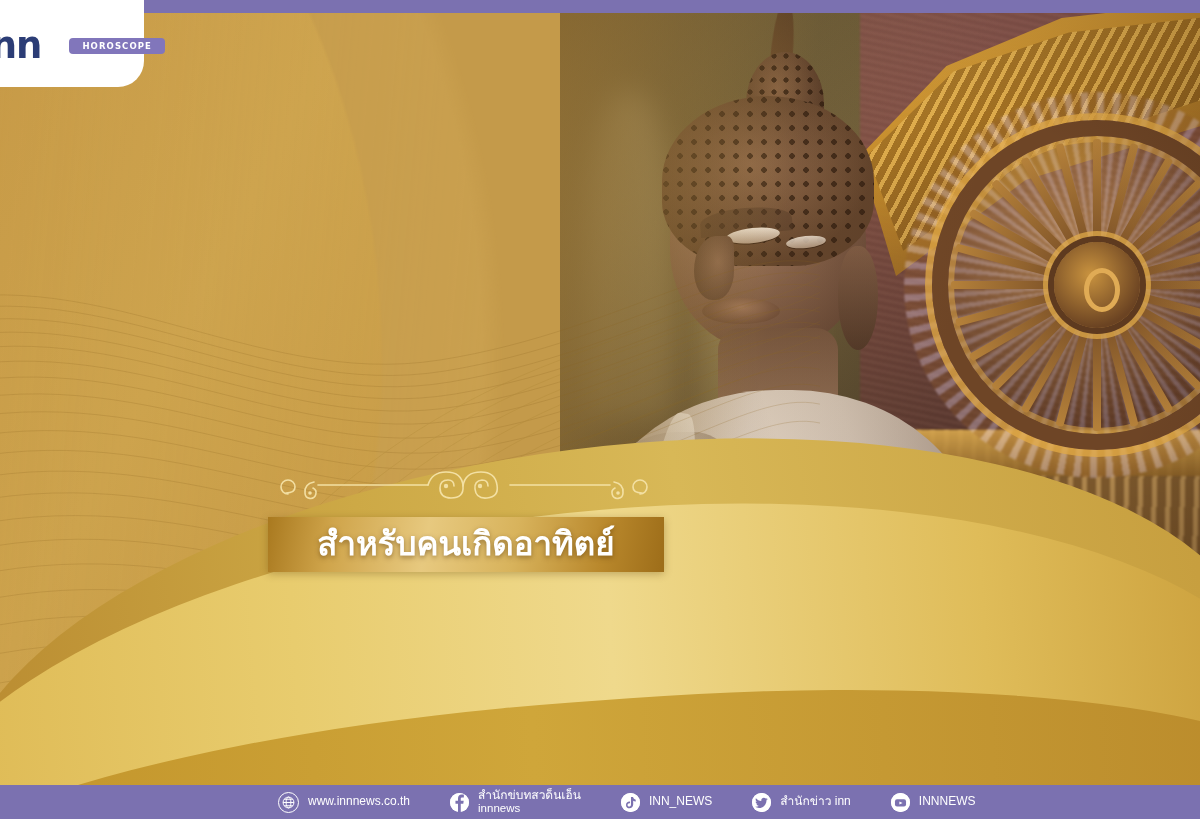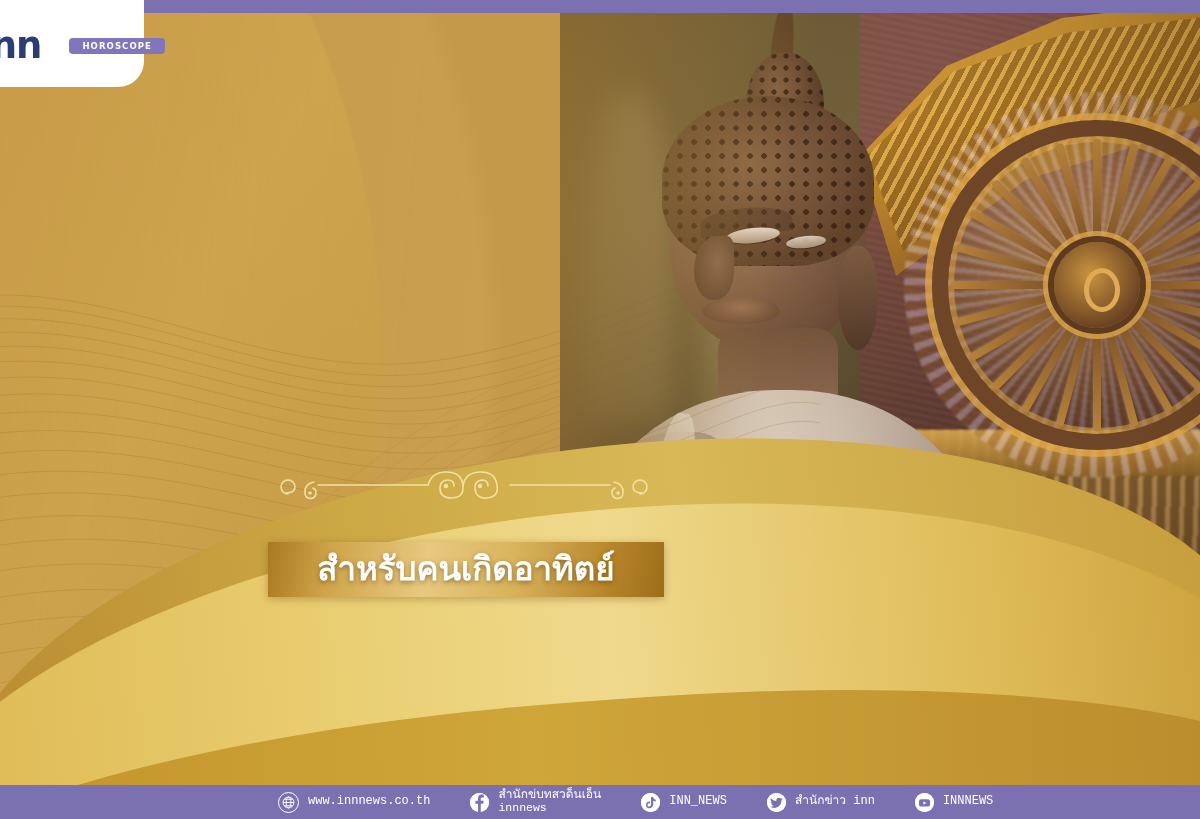--- a/index.html
+++ b/index.html
@@ -333,21 +333,20 @@
     opacity:.95;
   }
   .ornament svg{width:100%;height:100%;display:block;}
 
   
   .subtitle-badge{
     position:absolute;left:268px;top:517px;width:396px;height:55px;
     background:linear-gradient(100deg,#a9791f 0%, #cfa44a 16%, #e7c97f 40%, #d8b35c 62%, #b9882c 84%, #9d6d19 100%);
     display:flex;align-items:center;justify-content:center;
     box-shadow:0 2px 8px rgba(90,58,10,.32);
-    margin-top:25px;
   }
   .subtitle-badge span{
     color:#ffffff;
     font-family:"DejaVu Sans","Liberation Sans",sans-serif;
     font-weight:700;font-size:33px;line-height:1;
     text-shadow:0 2px 5px rgba(80,48,6,.5);
     position:relative;top:-1px;
   }
 
   
@@ -357,21 +356,21 @@
     display:flex;align-items:center;
   }
   .f-items{
     display:flex;align-items:center;
     margin-left:278px;
     gap:0px;
   }
   .f-item{
     display:flex;align-items:center;
     color:#ffffff;
-    font-family:Liberation Mono, monospace;
+    font-family:Liberation Sans, sans-serif;
     font-size:12px;
     margin-right:40px;
     white-space:nowrap;
   }
   .f-ic{
     width:19px;height:19px;border-radius:50%;
     background:#ffffff;
     margin-right:9px;
     display:flex;align-items:center;justify-content:center;
     flex:0 0 auto;

